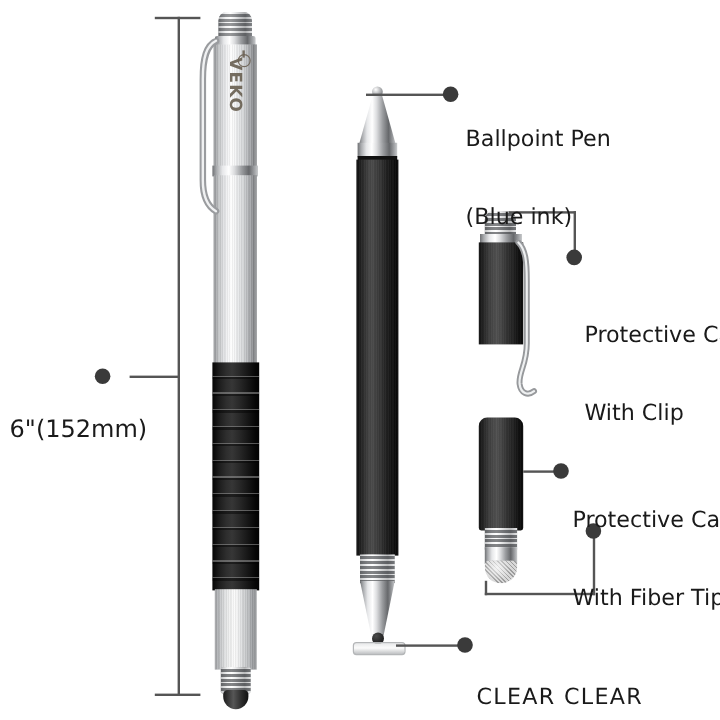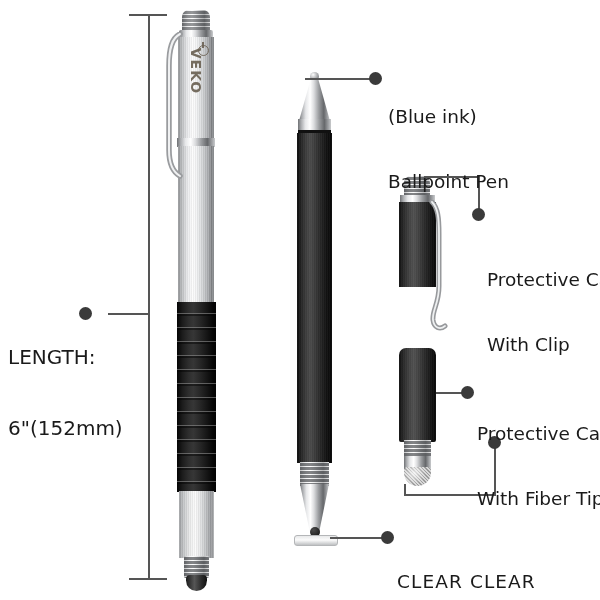--- a/index.html
+++ b/index.html
@@ -95,21 +95,20 @@
 
 <div id="stage">
 
   <div class="ln ln-v" style="left:148px;top:14px;height:566px;"></div>
   <div class="ln ln-h" style="left:129px;top:14px;width:38px;"></div>
   <div class="ln ln-h" style="left:129px;top:578px;width:38px;"></div>
   <div class="ln ln-h" style="left:108px;top:313px;width:42px;"></div>
   <div class="dot" style="left:79px;top:307px;width:13px;height:13px;"></div>
 
   <div class="lbl lbl-len" style="left:8px;top:299px;">
-    <div>LENGTH:</div>
     <div>6"(152mm)</div>
   </div>
 
   <div style="position:absolute;left:166px;top:10px;width:60px;height:578px;">
 
     <div class="chrome" style="position:absolute;left:16px;top:0px;width:28px;height:22px;
                 border-radius:7px 7px 2px 2px;overflow:hidden;">
       <div class="threads" style="opacity:.85;"></div>
     </div>
     <div class="chrome" style="position:absolute;left:13px;top:20px;width:34px;height:8px;border-radius:2px;"></div>
@@ -227,22 +226,22 @@
   <div class="ln ln-v" style="left:494px;top:443px;height:53px;"></div>
   <div class="dot" style="left:488px;top:436px;width:13px;height:13px;"></div>
 
   <div class="ln ln-h" style="left:305px;top:78px;width:68px;"></div>
   <div class="dot" style="left:369px;top:72px;width:13px;height:13px;"></div>
 
   <div class="ln ln-h" style="left:330px;top:537px;width:56px;"></div>
   <div class="dot" style="left:381px;top:531px;width:13px;height:13px;"></div>
 
   <div class="lbl lbl-cal" style="left:388px;top:62px;">
+    <div>Ballpoint Pen</div>
     <div>(Blue ink)</div>
-    <div>Ballpoint Pen</div>
   </div>
 
   <div class="lbl lbl-cal" style="left:487px;top:225px;">
     <div>Protective Cap</div>
     <div>With Clip</div>
   </div>
 
   <div class="lbl lbl-cal" style="left:477px;top:379px;">
     <div>Protective Cap</div>
     <div>With Fiber Tip</div>

